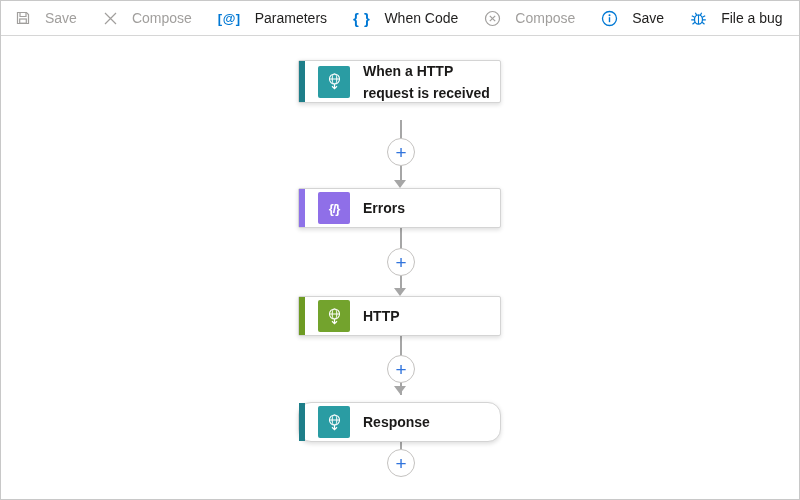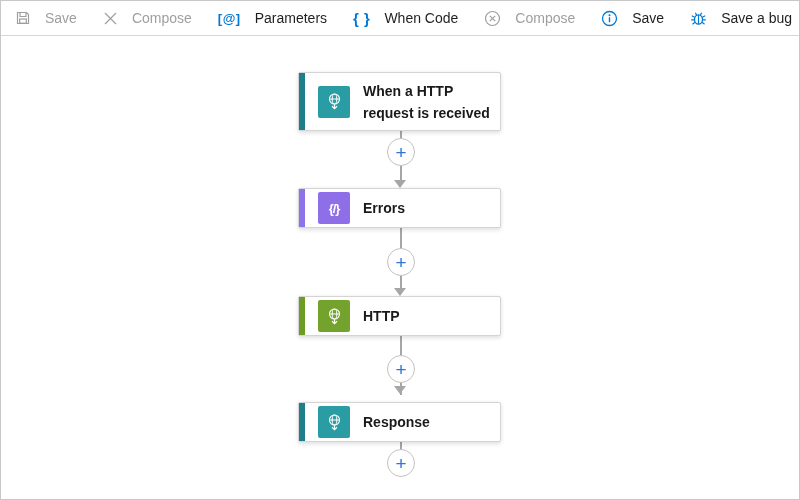--- a/index.html
+++ b/index.html
@@ -163,21 +163,21 @@
   </button>
 
   <button class="tb-item">
     <span class="tb-glyph">
       <svg width="17" height="17" viewBox="0 0 17 17">
         <ellipse cx="8.5" cy="9.5" rx="4" ry="4.6" fill="none" stroke="#0078d4" stroke-width="1.3"></ellipse>
         <path d="M8.5 5v9.1" stroke="#0078d4" stroke-width="1.1"></path>
         <path d="M4.7 7.3L1.8 5.8M4.4 9.8H1.2M4.9 12.2l-2.4 2M12.3 7.3l2.9-1.5M12.6 9.8h3.2M12.1 12.2l2.4 2M6.6 5.3L5.4 2.8M10.4 5.3l1.2-2.5" stroke="#0078d4" stroke-width="1.2" fill="none"></path>
       </svg>
     </span>
-    <span>Save a bug</span>
+    <span>File a bug</span>
   </button>
 
 </div>
 
 <div class="canvas">
 
   <div class="conn-line" style="top:84px; height:61px;"></div>
   <div class="conn-arrow" style="top:144px;"></div>
   <button class="plus-btn" style="top:102px;">+</button>
 
@@ -185,21 +185,21 @@
   <div class="conn-arrow" style="top:252px;"></div>
   <button class="plus-btn" style="top:212px;">+</button>
 
   <div class="conn-line" style="top:300px; height:59px;"></div>
   <div class="conn-arrow" style="top:350px;"></div>
   <button class="plus-btn" style="top:319px;">+</button>
 
   <div class="conn-line" style="top:406px; height:10px;"></div>
   <button class="plus-btn" style="top:413px;">+</button>
 
-  <div class="node teal" style="top:36px; height:59px;">
+  <div class="node teal" style="top:24px; height:43px;">
     <div class="node-stripe"></div>
     <div class="node-icon">
       <svg width="19" height="19" viewBox="0 0 19 19">
         <circle cx="9.5" cy="7" r="5" fill="none" stroke="#fff" stroke-width="1.1"></circle>
         <ellipse cx="9.5" cy="7" rx="2.3" ry="5" fill="none" stroke="#fff" stroke-width="1"></ellipse>
         <path d="M4.5 7h10" stroke="#fff" stroke-width="1"></path>
         <path d="M9.5 12.2v4" stroke="#fff" stroke-width="1.2"></path>
         <path d="M7 14.3l2.5 2.4 2.5-2.4" fill="none" stroke="#fff" stroke-width="1.2"></path>
       </svg>
     </div>
@@ -221,21 +221,21 @@
         <circle cx="9.5" cy="7" r="5" fill="none" stroke="#fff" stroke-width="1.1"></circle>
         <ellipse cx="9.5" cy="7" rx="2.3" ry="5" fill="none" stroke="#fff" stroke-width="1"></ellipse>
         <path d="M4.5 7h10" stroke="#fff" stroke-width="1"></path>
         <path d="M9.5 12.2v4" stroke="#fff" stroke-width="1.2"></path>
         <path d="M7 14.3l2.5 2.4 2.5-2.4" fill="none" stroke="#fff" stroke-width="1.2"></path>
       </svg>
     </div>
     <div class="node-title">HTTP</div>
   </div>
 
-  <div class="node teal" style="top:366px; height:40px;">
+  <div class="node teal" style="top:366px; height:40px;border-radius:13px;">
     <div class="node-stripe"></div>
     <div class="node-icon">
       <svg width="19" height="19" viewBox="0 0 19 19">
         <circle cx="9.5" cy="7" r="5" fill="none" stroke="#fff" stroke-width="1.1"></circle>
         <ellipse cx="9.5" cy="7" rx="2.3" ry="5" fill="none" stroke="#fff" stroke-width="1"></ellipse>
         <path d="M4.5 7h10" stroke="#fff" stroke-width="1"></path>
         <path d="M9.5 12.2v4" stroke="#fff" stroke-width="1.2"></path>
         <path d="M7 14.3l2.5 2.4 2.5-2.4" fill="none" stroke="#fff" stroke-width="1.2"></path>
       </svg>
     </div>

